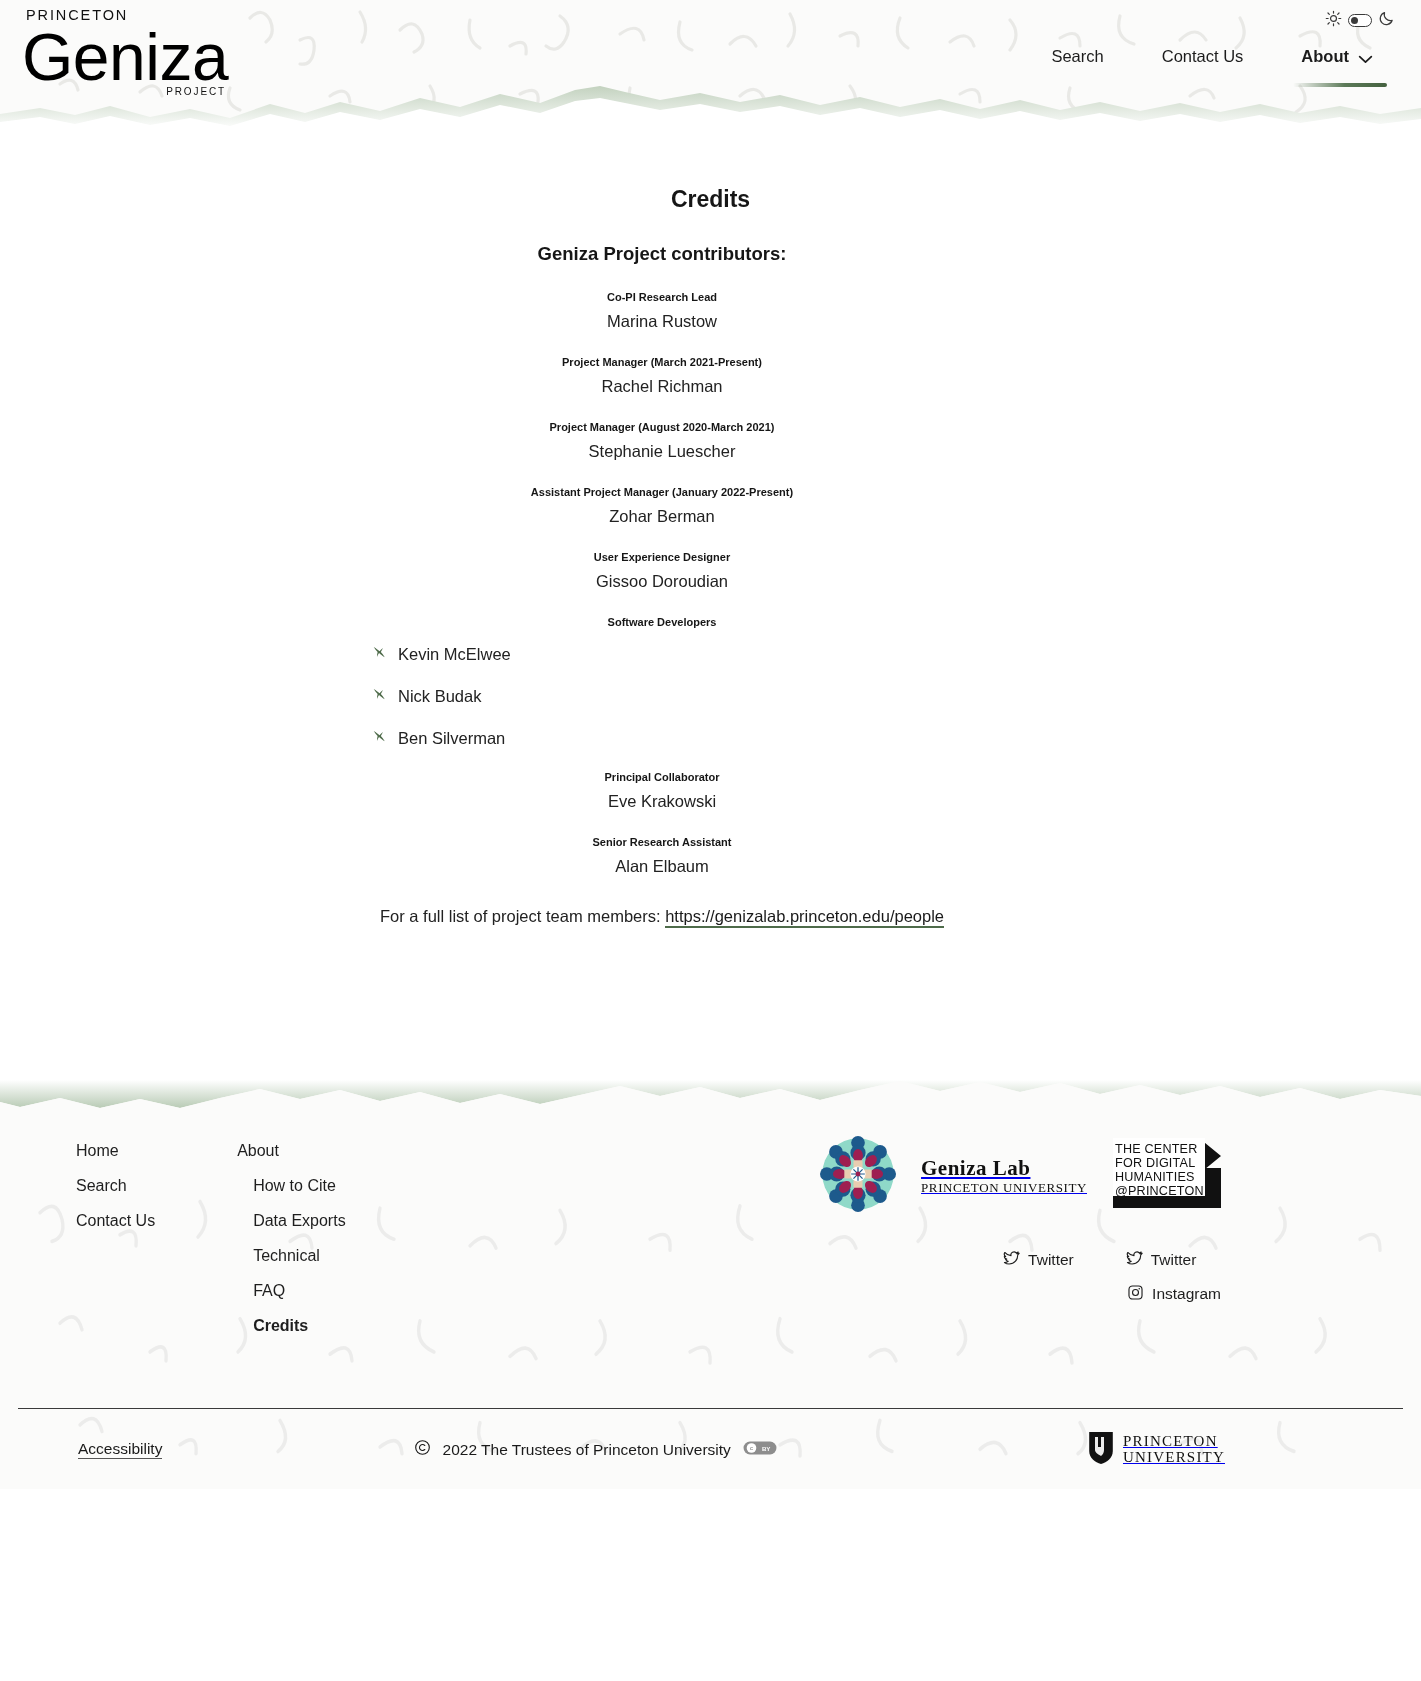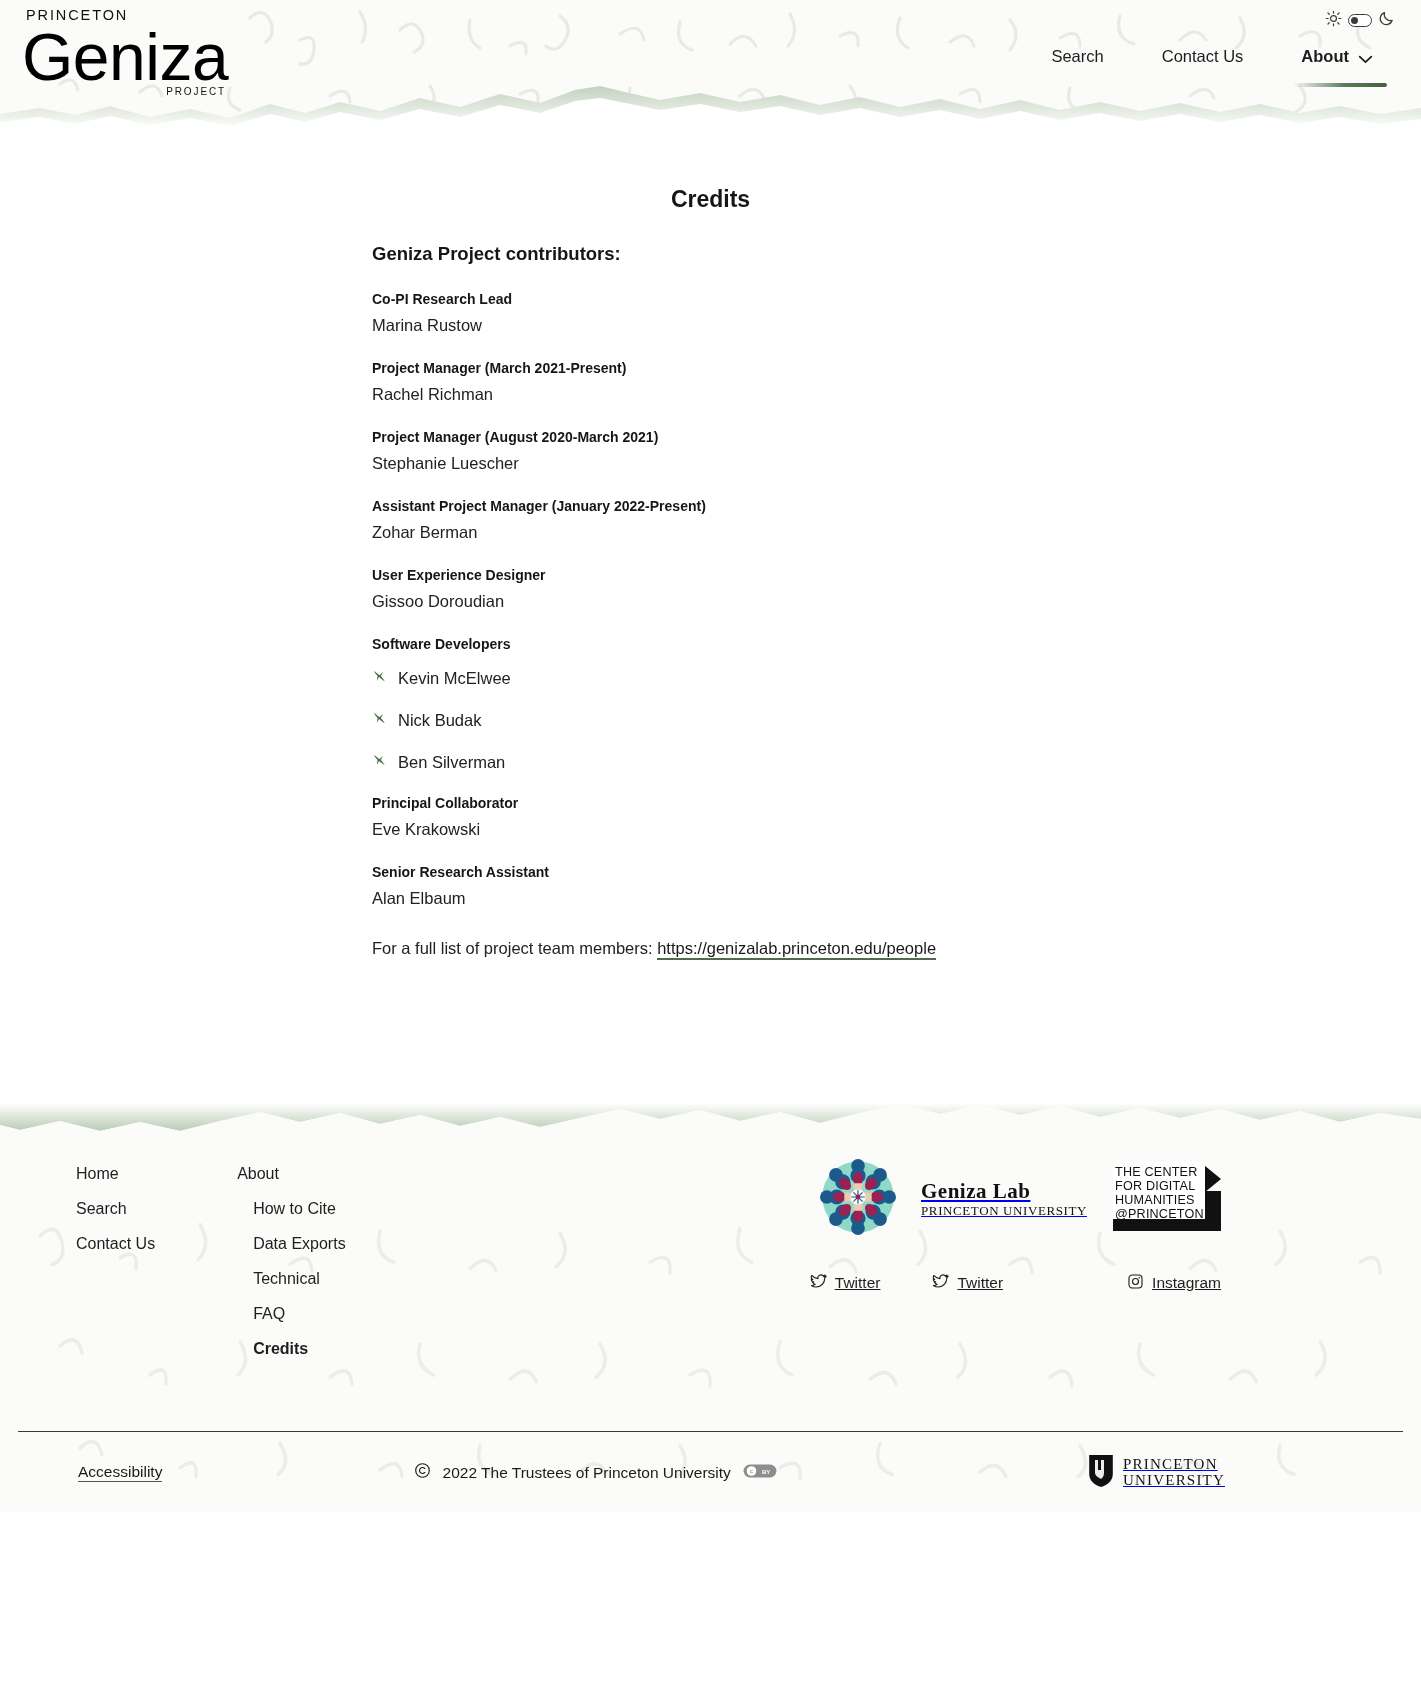--- a/index.html
+++ b/index.html
@@ -152,32 +152,33 @@
   .page-title {
     text-align: center;
     font-size: 23px;
     font-weight: 700;
     margin-top: 56px;
     margin-bottom: 30px;
     color: #161616;
   }
   .content {
     width: 580px;
-    margin: 0 auto;
+    margin: 9px auto;
     margin-left: 372px;
+    text-align: center;
   }
   .content h2 {
     font-size: 18.5px;
     font-weight: 700;
     margin-bottom: 26px;
     color: #161616;
   }
   .credit-group { margin-bottom: 22px; }
   .credit-role {
-    font-size: 14px;
+    font-size: 11px;
     font-weight: 700;
     color: #161616;
     margin-bottom: 7px;
   }
   .credit-name {
     font-size: 16.5px;
     font-weight: 400;
     color: #222;
     line-height: 1.45;
   }
@@ -266,21 +267,21 @@
   .lab-text .l2 {
     font-size: 13px;
     letter-spacing: 0.6px;
     color: #111;
     display: block;
     text-align: center;
     margin-top: 2px;
   }
   .cdh-logo { position: relative; width: 108px; height: 76px; }
 
-  .social-rows { display: flex; flex-direction: row; align-items: flex-start; text-decoration: underline; }
+  .social-rows { display: flex; flex-direction: column; align-items: flex-start; }
   .social-line { display: flex; gap: 52px; margin-bottom: 13px; }
   .social-link {
     display: flex;
     align-items: center;
     gap: 8px;
     font-size: 15.5px;
     color: #1e1e1e;
     text-decoration: none;
   }
 

